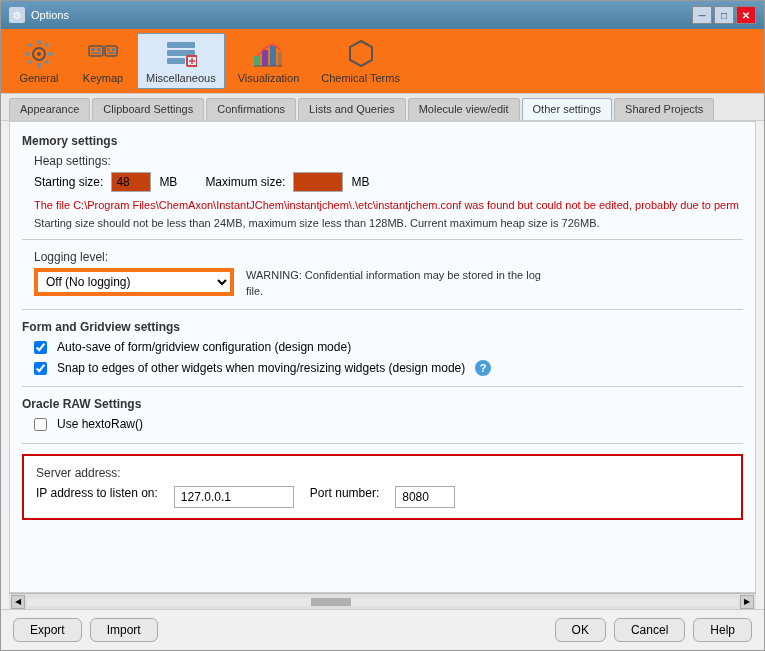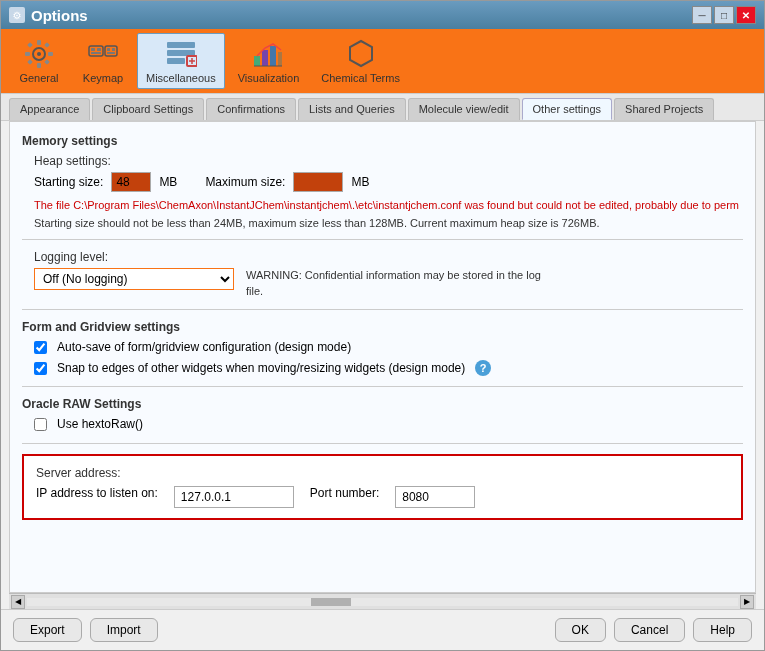--- a/index.html
+++ b/index.html
@@ -39,22 +39,22 @@
       width: 16px;
       height: 16px;
       background: #c8d8e8;
       border-radius: 2px;
       display: flex;
       align-items: center;
       justify-content: center;
       font-size: 10px;
     }
     .title-text {
-      font-size: 15px;
-      font-weight: bold;
+      font-size: 11px;
+      font-weight: normal;
     }
     .title-buttons {
       display: flex;
       gap: 2px;
     }
     .title-btn {
       width: 20px;
       height: 18px;
       background: #c8d8e8;
       border: 1px solid #888;
@@ -299,21 +299,21 @@
       width: 16px;
       height: 16px;
       background: #4a9fd8;
       border-radius: 50%;
       color: white;
       font-size: 11px;
       font-weight: bold;
       cursor: pointer;
     }
     select {
-      border: 1px solid #f97316;
+      border: 4px solid #f97316;
       padding: 2px 4px;
       font-size: 12px;
       background: white;
       width: 200px;
     }
   </style>
 </head>
 <body>
 
 <div class="window">
@@ -468,21 +468,21 @@
     </div>
 
     <hr class="divider">
 
     <div class="integration-box">
       <div class="server-label">Server address:</div>
       <div class="server-row">
         <span>IP address to listen on:</span>
         <input class="server-input" type="text" value="127.0.0.1" style="">
         <span>Port number:</span>
-        <input class="server-input" type="text" value="8080" style="width: 80px;">
+        <input class="server-input" type="text" value="8080" style="width: 60px;">
       </div>
     </div>
   </div>
 
   <div class="scrollbar-area">
     <div class="scroll-arrow">◀</div>
     <div class="scroll-track">
       <div class="scroll-thumb"></div>
     </div>
     <div class="scroll-arrow">▶</div>

